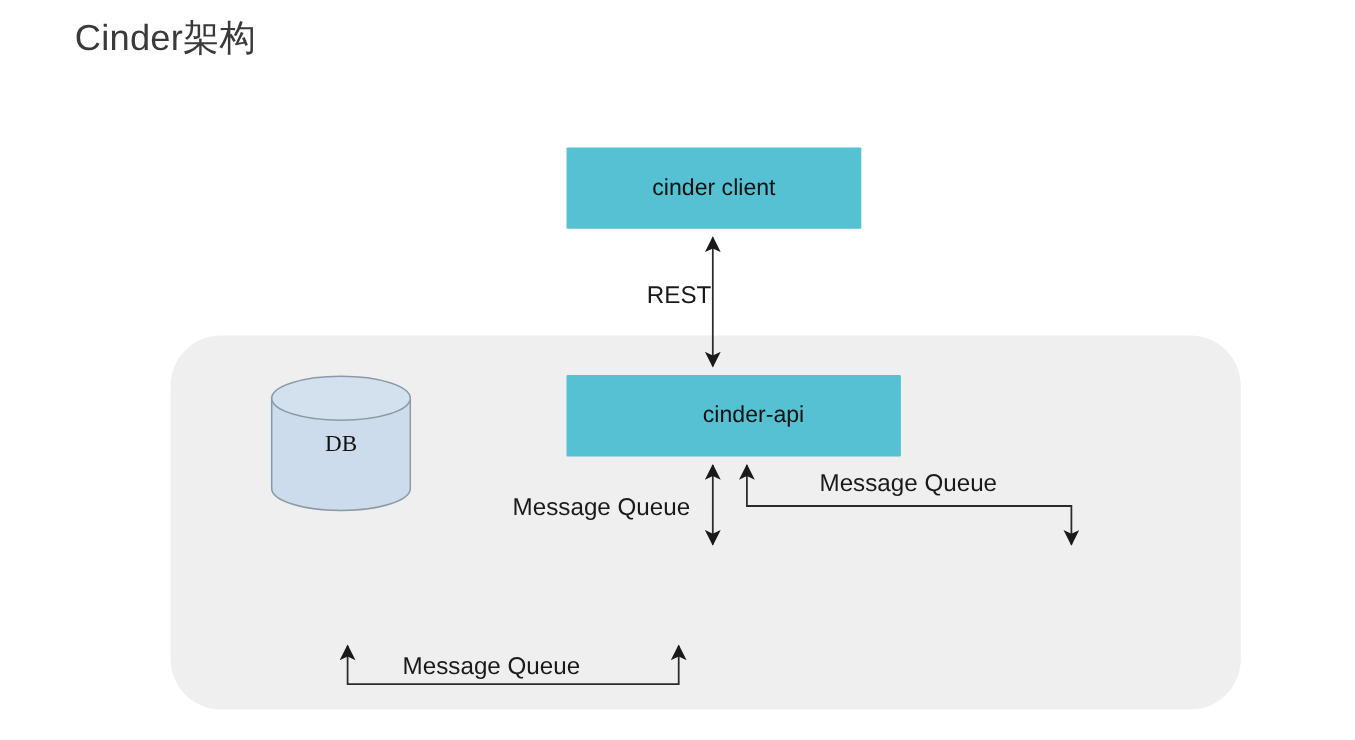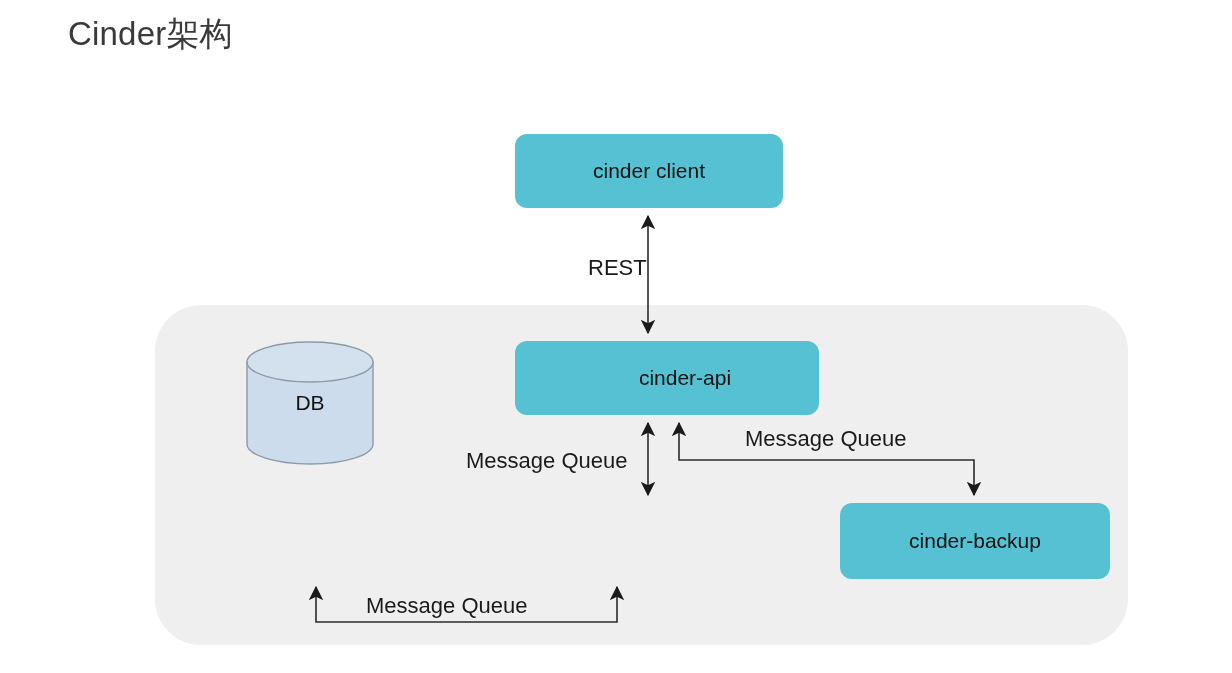--- a/index.html
+++ b/index.html
@@ -32,40 +32,41 @@
     left: 155px;
     top: 305px;
     width: 973px;
     height: 340px;
     background: #efefef;
     border-radius: 46px;
   }
   .node {
     position: absolute;
     background: #55c1d2;
-    border-radius: 12px;
+    border-radius: 1px;
     display: flex;
     align-items: center;
     justify-content: center;
     color: #111111;
     font-size: 21px;
     white-space: nowrap;
   }
   #node-cinder-client { left: 515px; top: 134px; width: 268px; height: 74px; }
   #node-cinder-api    { left: 515px; top: 341px; width: 268px; height: 74px; padding-left: 36px; }
   #node-cinder-scheduler { left: 182px; top: 503px; width: 268px; height: 76px; }
   #node-cinder-volume    { left: 515px; top: 503px; width: 268px; height: 76px; }
   #node-cinder-backup    { left: 840px; top: 503px; width: 270px; height: 76px; }
 
   .db-wrap {
     position: absolute;
     left: 245px;
     top: 340px;
     width: 130px;
     height: 126px;
+    font-family: Liberation Serif, serif;
   }
   .db-wrap svg { display: block; }
   .db-label {
     position: absolute;
     left: 0;
     top: 0;
     width: 130px;
     height: 126px;
     display: flex;
     align-items: center;
@@ -138,17 +139,14 @@
   <div class="edge-label" id="label-mq-volume">Message Queue</div>
   <div class="edge-label" id="label-mq-backup">Message Queue</div>
   <div class="edge-label" id="label-mq-scheduler">Message Queue</div>
 
   <div class="node" id="node-cinder-client">
     <span>cinder client</span>
   </div>
   <div class="node" id="node-cinder-api">
     <span>cinder-api</span>
   </div>
-  <div class="node" id="node-cinder-backup">
-    <span>cinder-backup</span>
-  </div>
 
 </div>
 
 </body></html>

